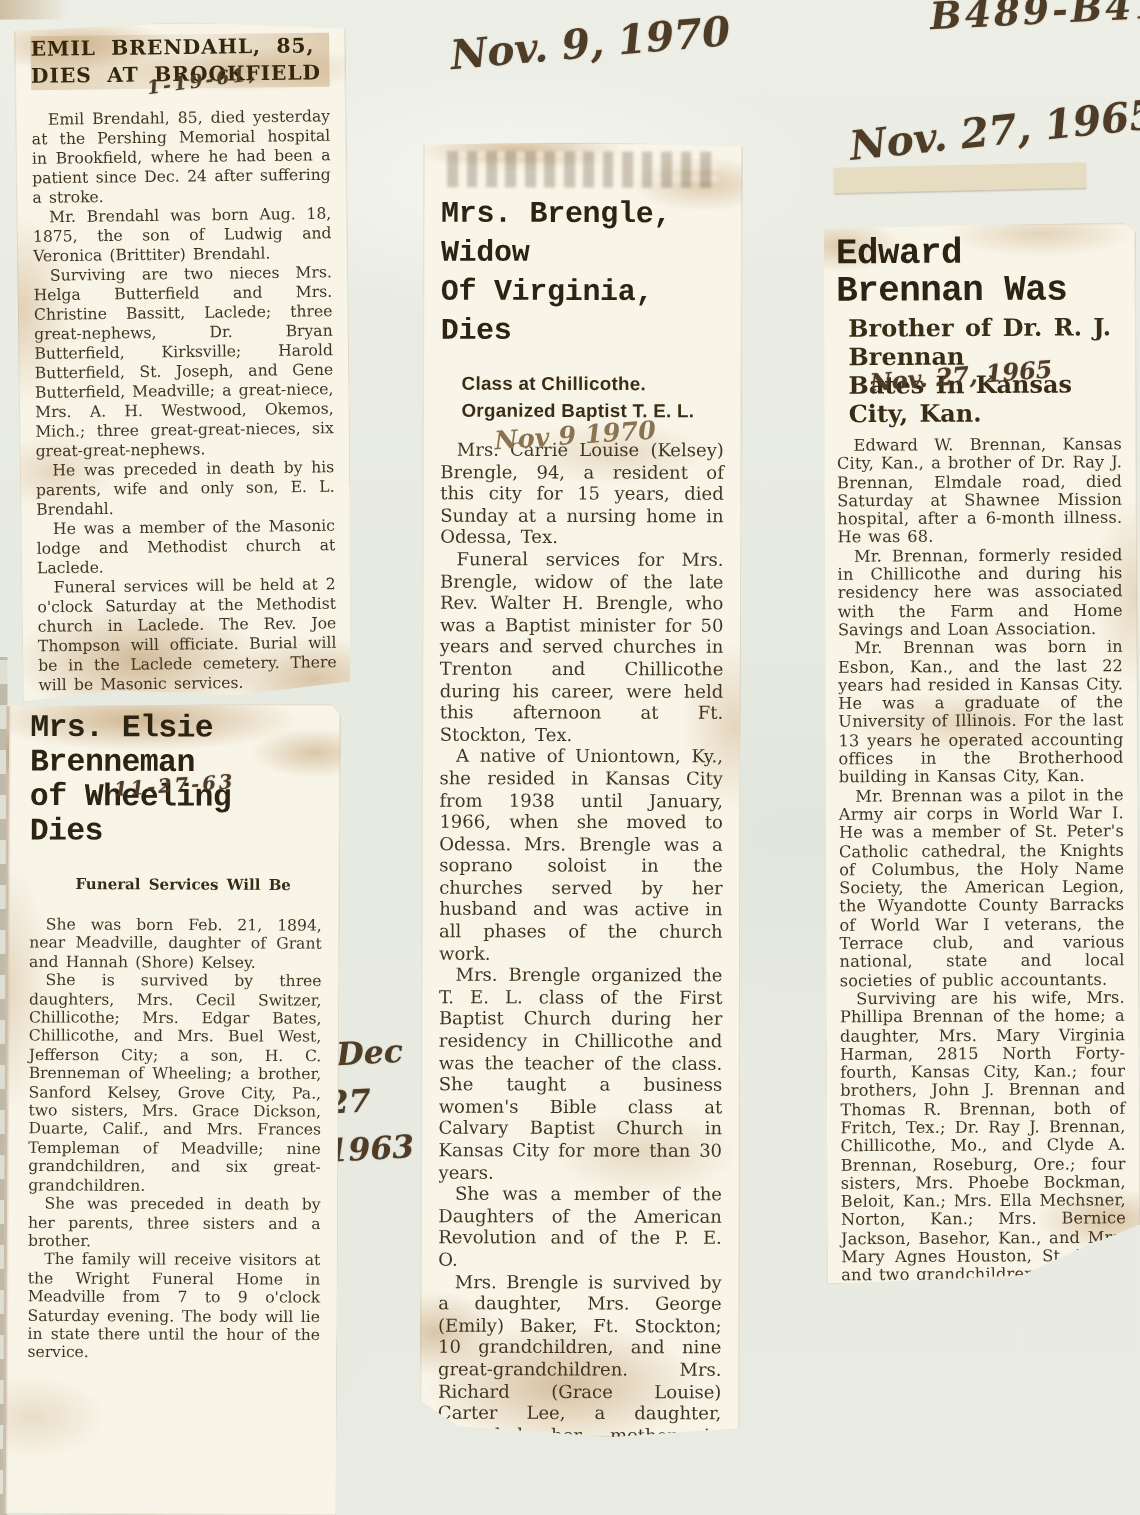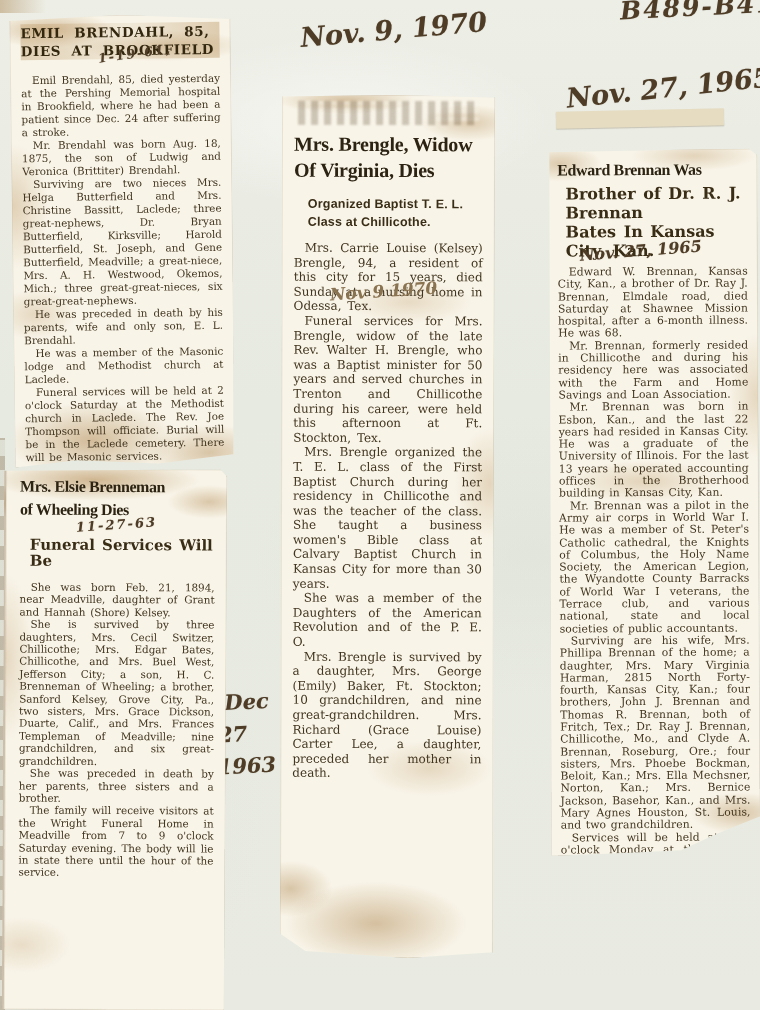--- a/index.html
+++ b/index.html
@@ -51,26 +51,26 @@
     box-sizing:border-box; transform:rotate(.25deg);
     border-left:2px solid rgba(120,90,55,.35);
     clip-path:polygon(0 .4%,97% 0,100% 1.4%,99.5% 100%,0 100%);
     background-image:
       radial-gradient(ellipse 150px 30px at 40% 2%, rgba(182,144,92,.62), transparent 70%),
       radial-gradient(ellipse 60px 24px at 92% 6%, rgba(182,144,92,.45), transparent 70%),
       radial-gradient(ellipse 40px 120px at 0% 35%, rgba(188,152,102,.30), transparent 70%),
       radial-gradient(ellipse 70px 40px at 8% 88%, rgba(188,152,102,.25), transparent 70%);
   }
   .head-sans{
-    font-family:Liberation Serif, serif; font-weight:bold; color:#2c2312;
+    font-family:Liberation Mono, monospace; font-weight:bold; color:#2c2312;
     letter-spacing:-.4px;
   }
-  #clip2 .head-sans{font-size:16px; line-height:23px;}
+  #clip2 .head-sans{font-size:21px; line-height:23px;}
   .subhead{font-weight:bold; color:#3a2d16;}
-  #clip2 .subhead{font-size:15px; line-height:16px; margin-top:16px; padding-left:10px; word-spacing:2px;}
+  #clip2 .subhead{font-size:10px; line-height:16px; margin-top:16px; padding-left:10px; word-spacing:2px;text-align:center;}
   #clip2 .body-text{font-size:10.4px; line-height:12.4px; margin-top:12px; word-spacing:1.5px;}
   
   #clip3{
     left:281px; top:95px; width:213px; height:863px; padding:4px 12px;
     box-sizing:border-box; transform:rotate(.15deg);
     clip-path:polygon(0 .2%,55% 0,100% .3%,99.6% 55%,100% 99.3%,60% 100%,12% 99.2%,0 97.2%);
     background-image:
       radial-gradient(ellipse 100px 20px at 30% .6%, rgba(182,144,92,.5), transparent 70%),
       radial-gradient(ellipse 70px 26px at 88% 3.2%, rgba(182,144,92,.4), transparent 70%),
       radial-gradient(ellipse 90px 30px at 60% 24%, rgba(188,152,102,.28), transparent 70%),
@@ -96,21 +96,21 @@
     left:549px; top:149px; width:210px; height:707px; padding:8px 10px;
     box-sizing:border-box; transform:rotate(-.3deg);
     clip-path:polygon(1% .4%,96% 0,100% 1%,99.6% 94.5%,80% 96.8%,62% 99.2%,30% 99.6%,.4% 99.9%);
     background-image:
       radial-gradient(ellipse 60px 26px at 6% 2%, rgba(188,152,102,.45), transparent 70%),
       radial-gradient(ellipse 90px 22px at 70% 1%, rgba(188,152,102,.35), transparent 70%),
       radial-gradient(ellipse 110px 30px at 45% 47%, rgba(188,152,102,.35), transparent 70%),
       radial-gradient(ellipse 40px 90px at 99% 35%, rgba(188,152,102,.30), transparent 70%),
       radial-gradient(ellipse 70px 30px at 90% 94%, rgba(178,140,88,.45), transparent 70%);
   }
-  #clip4 .head-sans{font-size:16px; line-height:25px;}
+  #clip4 .head-sans{font-size:24px; line-height:25px;}
   #clip4 .subhead{font-size:16px; line-height:19px; margin-top:2px; padding-left:8px; word-spacing:2px;}
   #clip4 .body-text{font-size:10.8px; line-height:12.3px; margin-top:6px; word-spacing:1px; letter-spacing:.1px;}
   
   #hand-top-date{left:300px; top:14px; font-size:27px; transform:rotate(-5deg);}
   #hand-code{left:620px; top:-8px; font-size:25px; transform:rotate(-3deg); letter-spacing:2px;}
   #hand-right-date{left:566px; top:72px; font-size:27px; transform:rotate(-6deg);}
   #hand-margin-date{left:218px; top:686px; font-size:21px; line-height:32px; transform:rotate(-3deg); white-space:normal;}
   #hand-margin-date div:nth-child(1){margin-left:8px;}
   #hand-margin-date div:nth-child(3){margin-left:-2px;}
   
@@ -184,27 +184,28 @@
     </div>
   </div>
 
   <div class="clipping" id="clip3">
     <div class="fragment"></div>
     <div class="head-sans">
       <div>Mrs. Brengle, Widow</div>
       <div>Of Virginia, Dies</div>
     </div>
     <div class="subhead">
+      <div>Class at Chillicothe.</div>
       <div>Organized Baptist T. E. L.</div>
-      <div>Class at Chillicothe.</div>
     </div>
     <span class="hand" id="c3-date">Nov 9 1970</span>
     <div class="body-text">
       <p>Mrs. Carrie Louise (Kelsey) Brengle, 94, a resident of this city for 15 years, died Sunday at a nursing home in Odessa, Tex.</p>
       <p>Funeral services for Mrs. Brengle, widow of the late Rev. Walter H. Brengle, who was a Baptist minister for 50 years and served churches in Trenton and Chillicothe during his career, were held this afternoon at Ft. Stockton, Tex.</p>
+      <p>A native of Uniontown, Ky., she resided in Kansas City from 1938 until January, 1966, when she moved to Odessa. Mrs. Brengle was a soprano soloist in the churches served by her husband and was active in all phases of the church work.</p>
       <p>Mrs. Brengle organized the T. E. L. class of the First Baptist Church during her residency in Chillicothe and was the teacher of the class. She taught a business women's Bible class at Calvary Baptist Church in Kansas City for more than 30 years.</p>
       <p>She was a member of the Daughters of the American Revolution and of the P. E. O.</p>
       <p>Mrs. Brengle is survived by a daughter, Mrs. George (Emily) Baker, Ft. Stockton; 10 grandchildren, and nine great-grandchildren. Mrs. Richard (Grace Louise) Carter Lee, a daughter, preceded her mother in death.</p>
 
     </div>
   </div>
 
   <div class="clipping" id="clip4">
     <div class="head-sans">
       <div>Edward Brennan Was</div>

